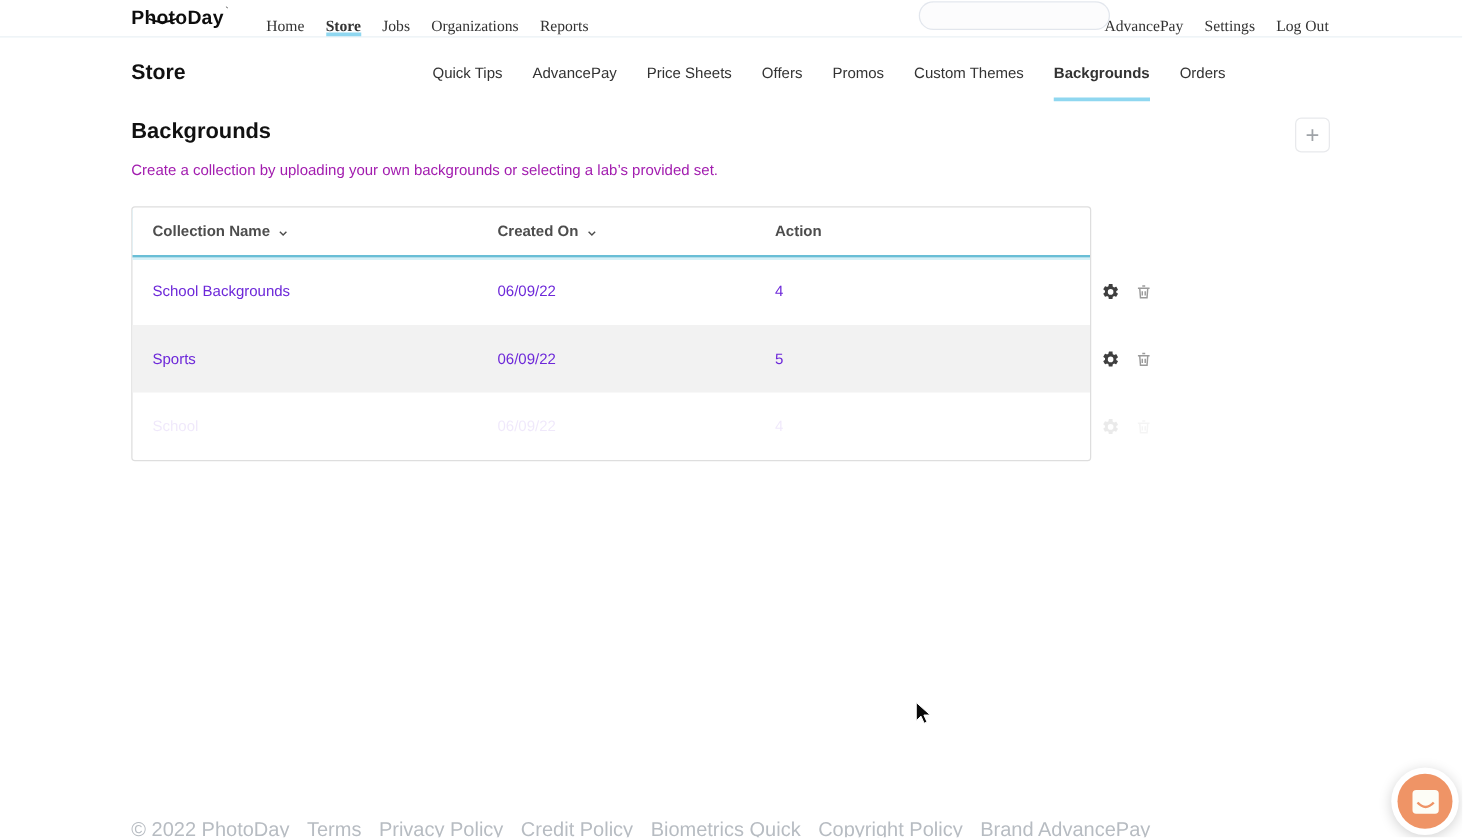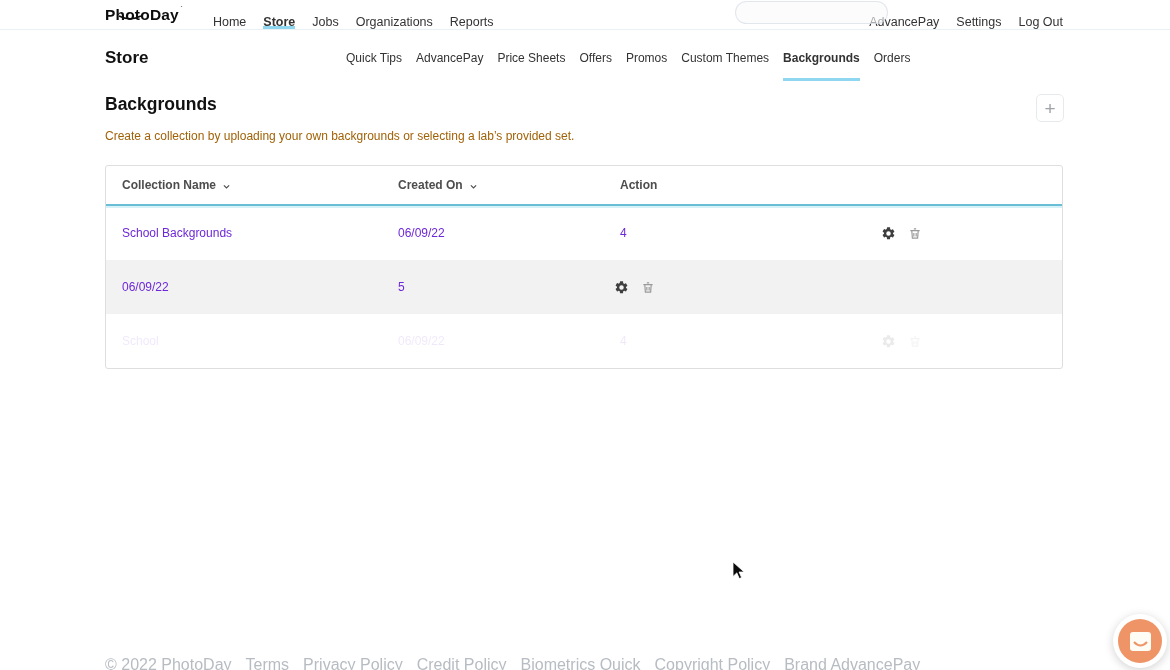--- a/index.html
+++ b/index.html
@@ -15,50 +15,50 @@
     padding:0 107px 0 105px; background:#fff;
   }
   .corner-artifact { position:absolute; top:0; left:0; width:4px; height:3px; background:#2b2b2b; }
   .logo { display:flex; align-items:center; position:relative; margin-right:34px; }
   .logo-text { font-weight:bold; font-size:15.5px; letter-spacing:.2px; color:#0d0d0d; }
   .logo-smile { position:absolute; left:13px; bottom:4px; }
   .logo-tick { position:absolute; right:-4px; top:4px; font-size:8px; color:#0d0d0d; }
   .nav-items { display:flex; gap:17px; align-items:stretch; }
   .nav-item {
     font-size:12.5px; color:#333; display:flex; align-items:center; cursor:pointer;
-    border-bottom:3px solid transparent; padding-top:17px;
+    border-bottom:3px solid transparent; padding-top:17px;font-family:Liberation Serif, serif;
   }
   .nav-item.active { font-weight:bold; border-bottom-color:#8fd7f0; }
   .nav-right { margin-left:auto; display:flex; gap:17px; align-items:stretch; }
   .search-ghost {
     position:absolute; left:735px; top:1px; width:153px; height:23px;
     border:1px solid rgba(195,205,218,.45); border-radius:12px;
     background:rgba(250,250,252,.6);
   }
   
   .store-bar { position:absolute; top:31px; left:0; width:1170px; height:48px; }
   .store-title { position:absolute; left:105px; top:17px; font-size:17px; font-weight:bold; color:#111; }
-  .store-tabs { position:absolute; left:346px; top:20px; display:flex; gap:14px; }
+  .store-tabs { position:absolute; left:346px; top:20px; display:flex; gap:24px; }
   .tab {
     font-size:12px; color:#333; cursor:pointer; padding-bottom:13px;
     border-bottom:3px solid transparent;
   }
   .tab.active { font-weight:bold; border-bottom-color:#8fd7f0; }
   
   .page-title { position:absolute; left:105px; top:94px; font-size:17.5px; font-weight:bold; color:#111; }
-  .page-desc { position:absolute; left:105px; top:129px; font-size:12px; color:#a16207; }
+  .page-desc { position:absolute; left:105px; top:129px; font-size:12px; color:#a21caf; }
   .add-btn {
     position:absolute; left:1036px; top:94px; width:28px; height:28px;
     border:1px solid #e4e6e9; border-radius:5px; background:#fff; cursor:pointer;
     color:#8f9499; font-size:19px; line-height:25px; text-align:center; opacity:.85;
     font-family:"Liberation Sans", sans-serif;
   }
   
   .table {
-    position:absolute; left:105px; top:165px; width:958px;
+    position:absolute; left:105px; top:165px; width:768px;
     border:1px solid #dedede; border-radius:3px; background:#fff;
   }
   .thead {
     display:grid; grid-template-columns:276px 222px 267px auto; height:40px;
     align-items:center; border-bottom:2px solid #69bed6;
     box-shadow:0 2px 0 #d7f1f8;
   }
   .th { padding-left:16px; font-size:12px; font-weight:bold; color:#4d4d4d; display:flex; align-items:center; gap:6px; }
   .sort-chevron { display:inline-flex; margin-top:2px; cursor:pointer; }
   .row { display:grid; grid-template-columns:276px 222px 267px auto; height:54px; align-items:center; }
@@ -172,20 +172,21 @@
         </button>
         <button class="icon-btn">
           <svg width="14" height="15" viewBox="0 0 24 24" fill="none" stroke="#9a9a9a" stroke-width="2">
               <path d="M4 7h16M10 4h4M6.5 7l1 13h9l1-13M10 11v6M14 11v6"></path>
             </svg>
         </button>
       </div>
     </div>
 
     <div class="row alt">
+      <div class="td">Sports</div>
       <div class="td">06/09/22</div>
       <div class="td">5</div>
       <div class="td actions">
         <button class="icon-btn">
           <svg width="15" height="15" viewBox="0 0 24 24" fill="#3f3f3f">
               <path d="M19.14,12.94a7.49,7.49,0,0,0,.05-.94,7.49,7.49,0,0,0-.05-.94l2.03-1.58a.49.49,0,0,0,.12-.62l-1.92-3.32a.49.49,0,0,0-.59-.22l-2.39,1a7.3,7.3,0,0,0-1.62-.94l-.36-2.54A.48.48,0,0,0,13.93,2H10.07a.48.48,0,0,0-.48.41L9.23,4.95a7.3,7.3,0,0,0-1.62.94l-2.39-1a.49.49,0,0,0-.59.22L2.71,8.43a.49.49,0,0,0,.12.62l2.03,1.58a7.49,7.49,0,0,0-.05.94,7.49,7.49,0,0,0,.05.94L2.83,14.09a.49.49,0,0,0-.12.62l1.92,3.32a.49.49,0,0,0,.59.22l2.39-1a7.3,7.3,0,0,0,1.62.94l.36,2.54a.48.48,0,0,0,.48.41h3.86a.48.48,0,0,0,.48-.41l.36-2.54a7.3,7.3,0,0,0,1.62-.94l2.39,1a.49.49,0,0,0,.59-.22l1.92-3.32a.49.49,0,0,0-.12-.62ZM12,15.6A3.6,3.6,0,1,1,15.6,12,3.6,3.6,0,0,1,12,15.6Z"></path>
             </svg>
         </button>
         <button class="icon-btn">
           <svg width="14" height="15" viewBox="0 0 24 24" fill="none" stroke="#9a9a9a" stroke-width="2">

